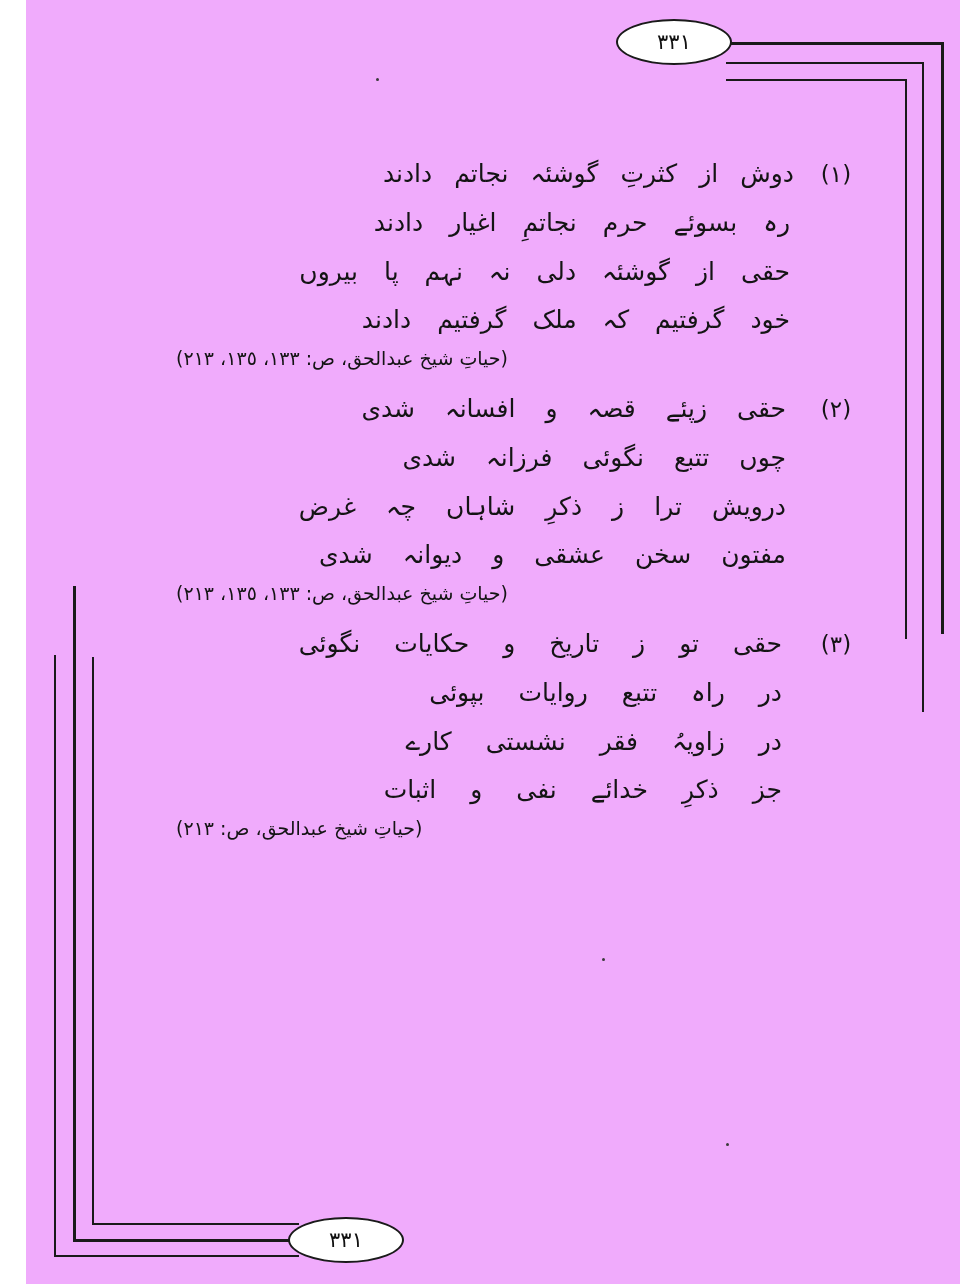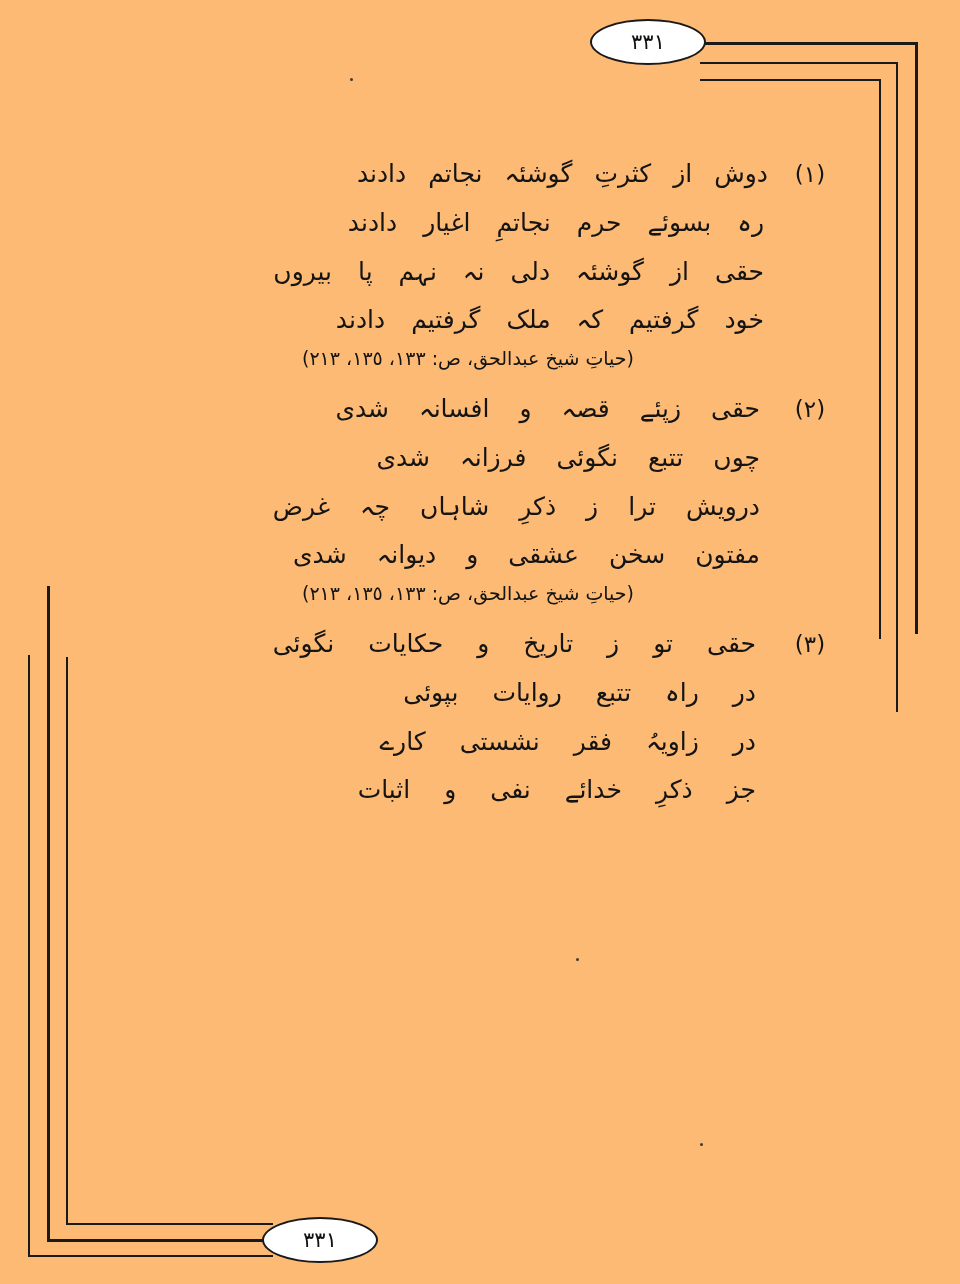--- a/index.html
+++ b/index.html
@@ -12,21 +12,22 @@
     height: 1284px;
     position: relative;
     overflow: hidden;
     font-family: "DejaVu Sans", sans-serif;
     color: #111;
   }
 
   .page {
     position: absolute;
     inset: 0;
-    background: #fdba74;
+    background: #f0abfc;
+    margin-left: 26px;
   }
 
   
   .rule {
     position: absolute;
     background: #1a1a1a;
   }
 
   
   .tr-h1 { left: 700px;  top: 42px;  width: 218px; height: 3px; }
@@ -97,21 +98,21 @@
     font-size: 23px;
     min-width: 40px;
     text-align: center;
     color: #141414;
   }
 
   .word { display: inline-block; }
 
   .citation {
     font-size: 19px;
-    text-align: center;
+    text-align: left;
     margin: 2px 44px 16px 0;
     color: #141414;
     direction: rtl;
     letter-spacing: 0px;
   }
 
   .stanza-2 .verse-line { gap: 30px; }
   .stanza-3 .verse-line { gap: 34px; }
 
   
@@ -262,20 +263,21 @@
       </div>
       <div class="verse-line">
         <span class="marker"></span>
         <span class="word">جز</span>
         <span class="word">ذکرِ</span>
         <span class="word">خدائے</span>
         <span class="word">نفی</span>
         <span class="word">و</span>
         <span class="word">اثبات</span>
       </div>
+      <div class="citation">(حیاتِ شیخ عبدالحق، ص: ٢١٣)</div>
     </div>
 
   </div>
 
   <div class="speck" style="left:350px; top:78px;"></div>
   <div class="speck" style="left:585px; top:408px;"></div>
   <div class="speck" style="left:576px; top:958px;"></div>
   <div class="speck" style="left:700px; top:1143px;"></div>
 
 </div>

